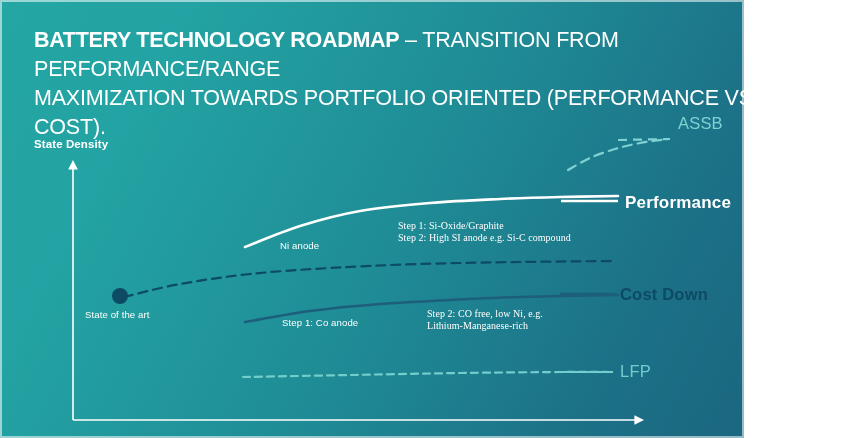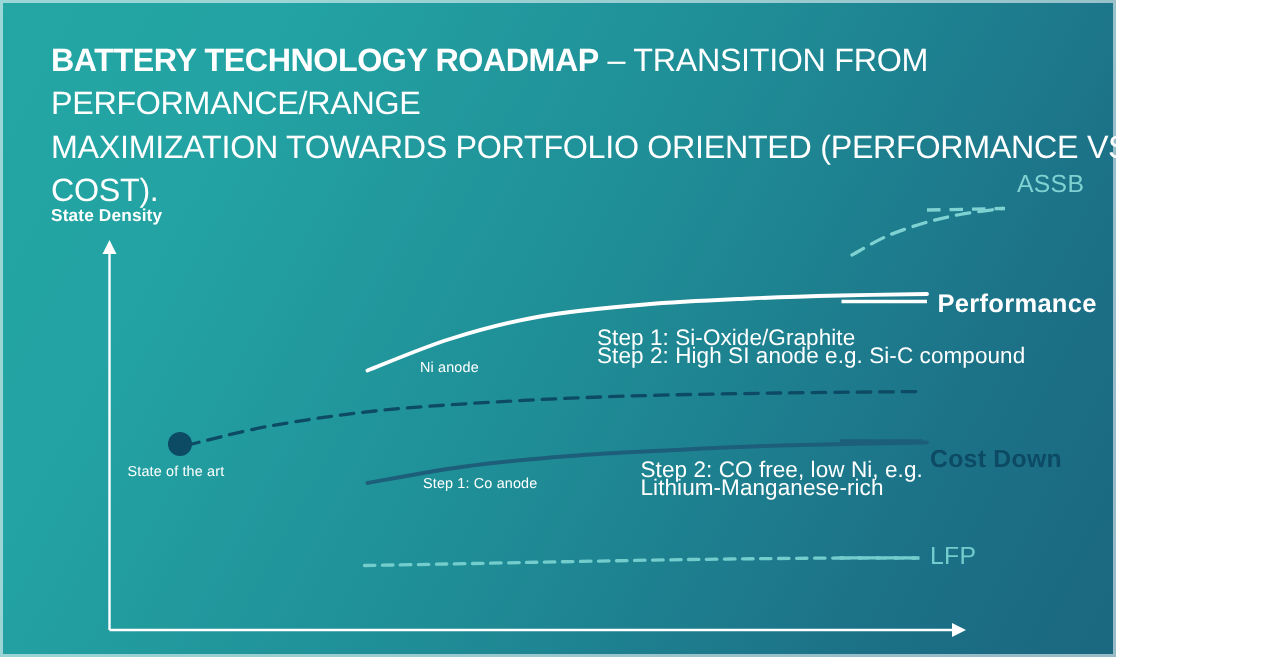--- a/index.html
+++ b/index.html
@@ -46,30 +46,31 @@
   #time-label { left:644px; top:411px;margin-top:32px; }
 
   .series-label {
     position:absolute;
     font-size:16.5px;
     letter-spacing:0.2px;
     white-space:nowrap;
   }
   #label-assb      { left:678px; top:114px; color:#7fd2d2; font-weight:normal; }
   #label-perf      { left:625px; top:193px; color:#ffffff; font-weight:bold; font-size:17px; }
-  #label-costdown  { left:620px; top:297px; color:#0d4a63; font-weight:bold; }
+  #label-costdown  { left:620px; top:285px; color:#0d4a63; font-weight:bold; }
   #label-lfp       { left:620px; top:362px; color:#74cdcd; font-weight:normal; }
 
   .anno {
     position:absolute;
     color:#ffffff;
-    font-size:15px;
+    font-size:10px;
     line-height:11.6px;
     letter-spacing:0.05px;
     white-space:pre-line;
+    font-family:Liberation Serif, serif;
   }
   #anno-top  { left:398px; top:220px; }
   #anno-bot  { left:427px; top:308px; }
 
   .small-note {
     position:absolute;
     color:#ffffff;
     font-size:9.6px;
     letter-spacing:0.1px;
     white-space:nowrap;

